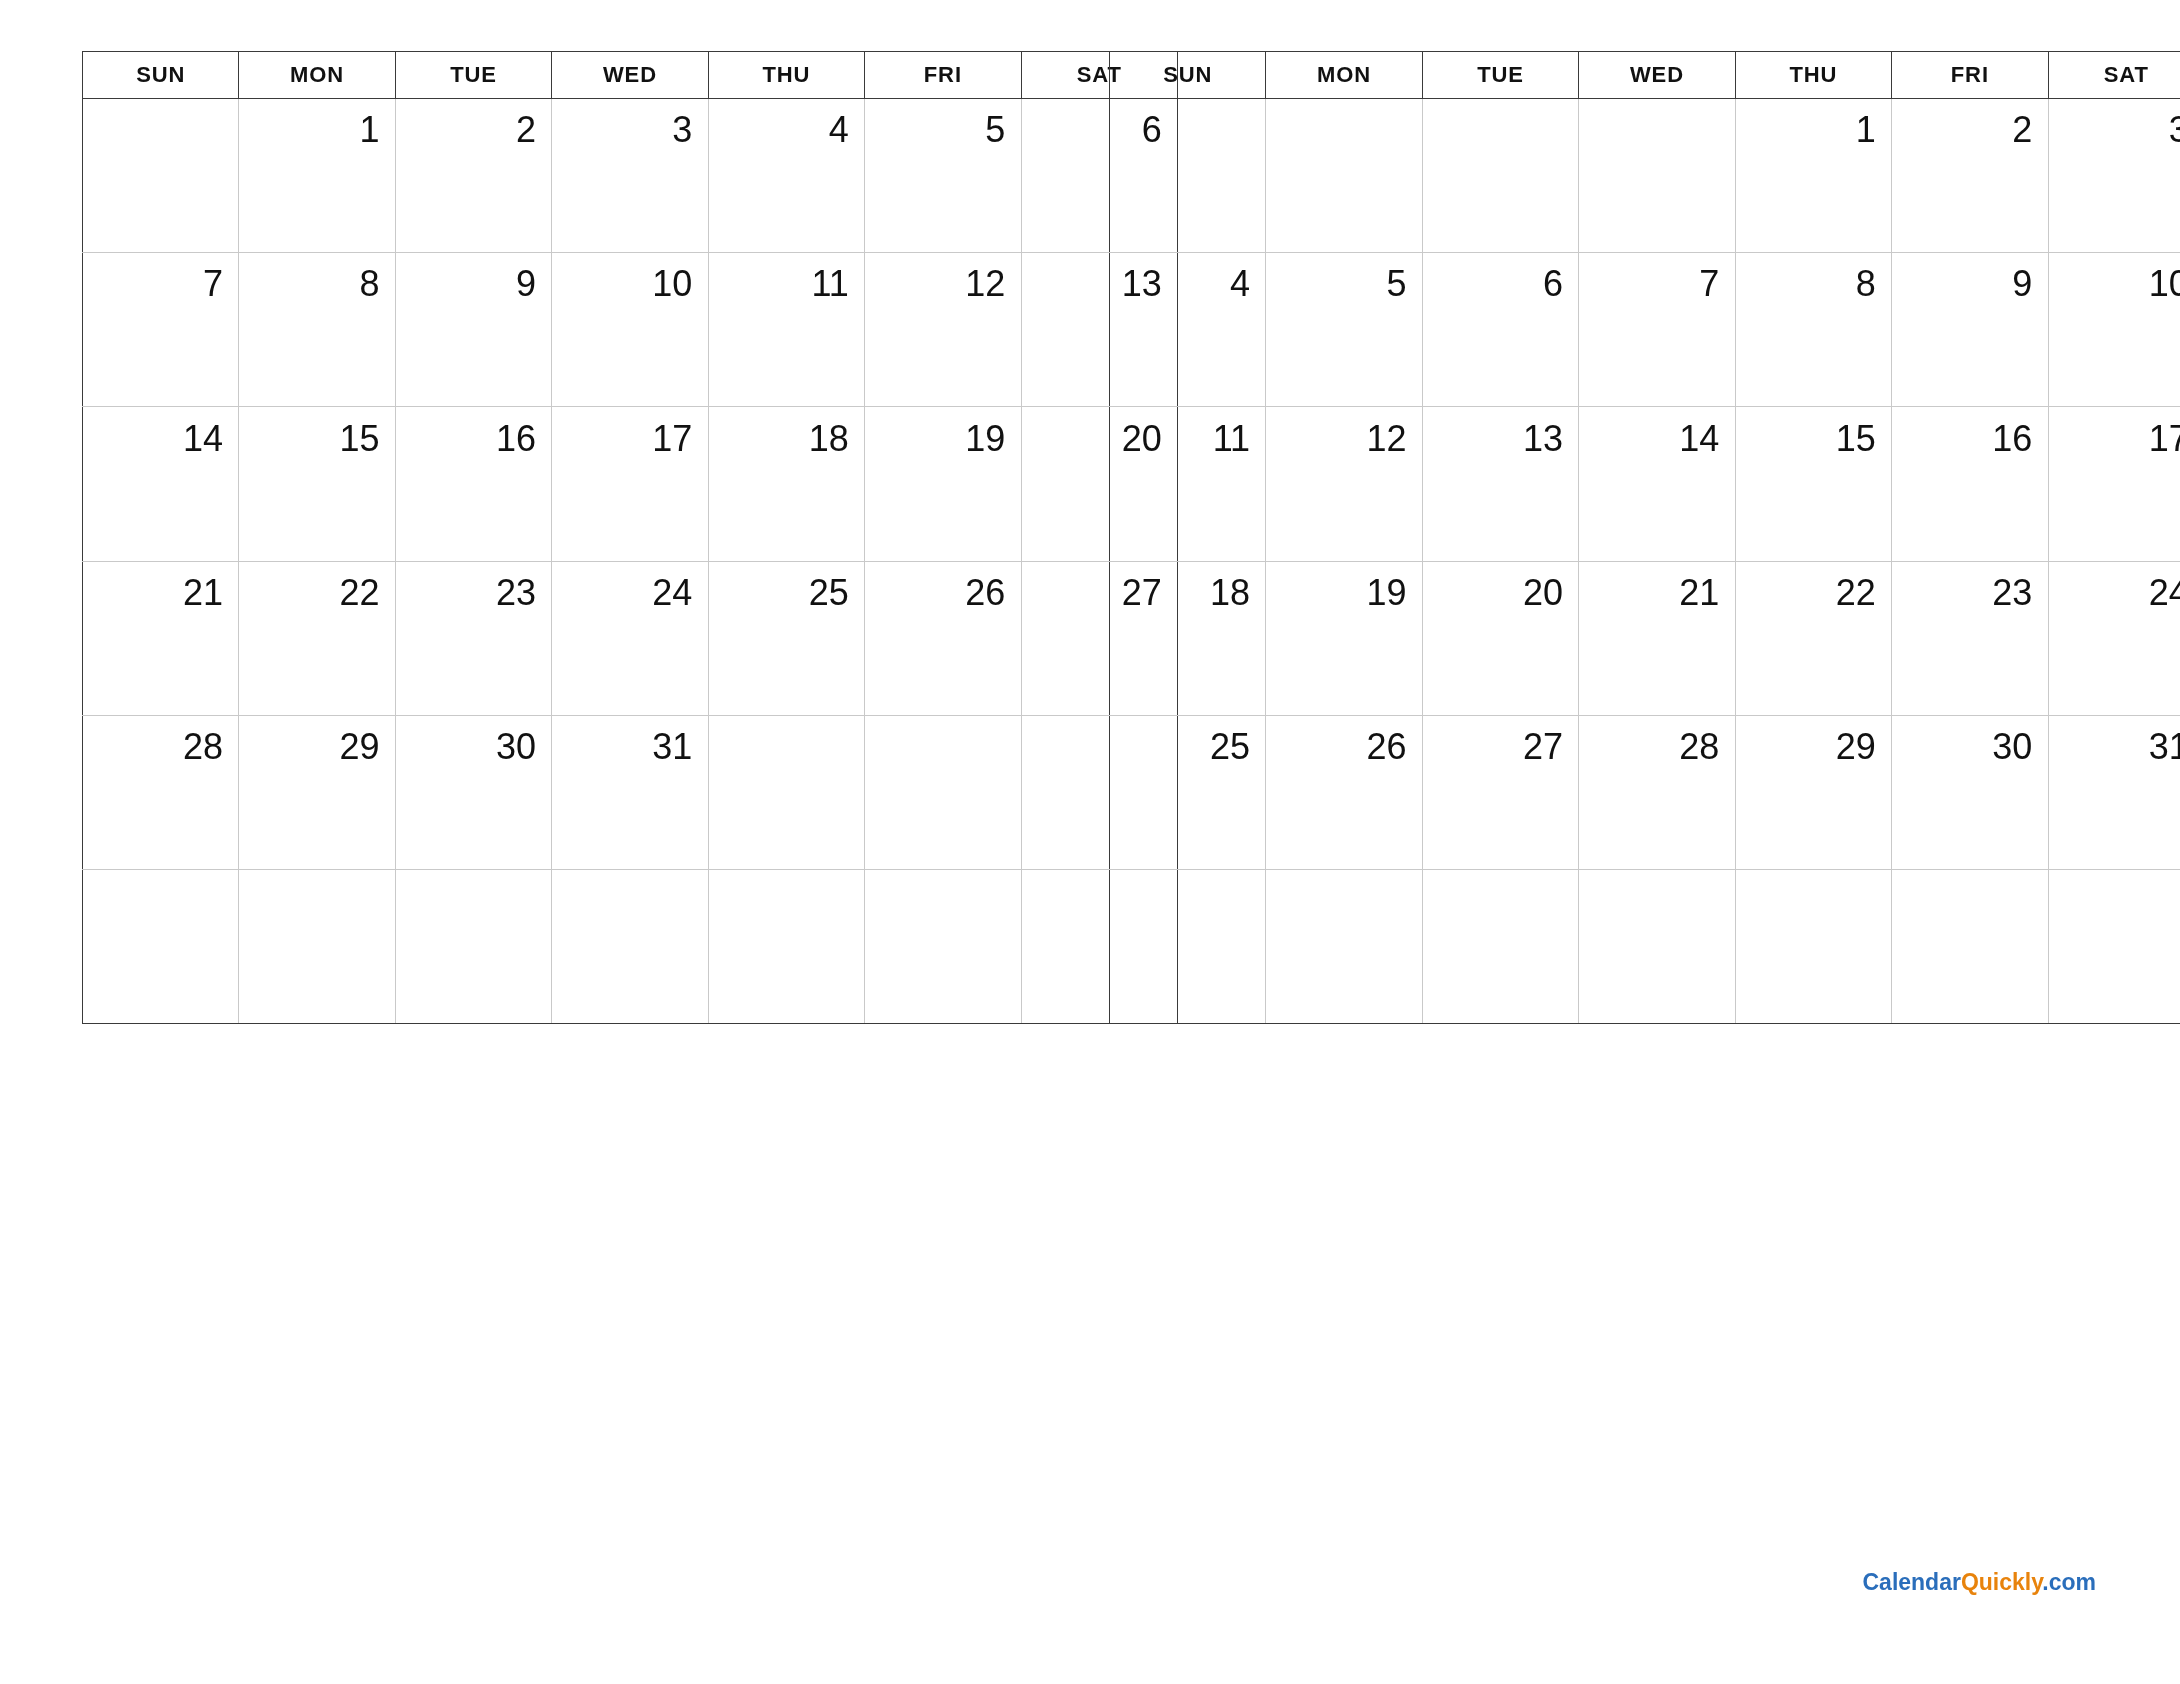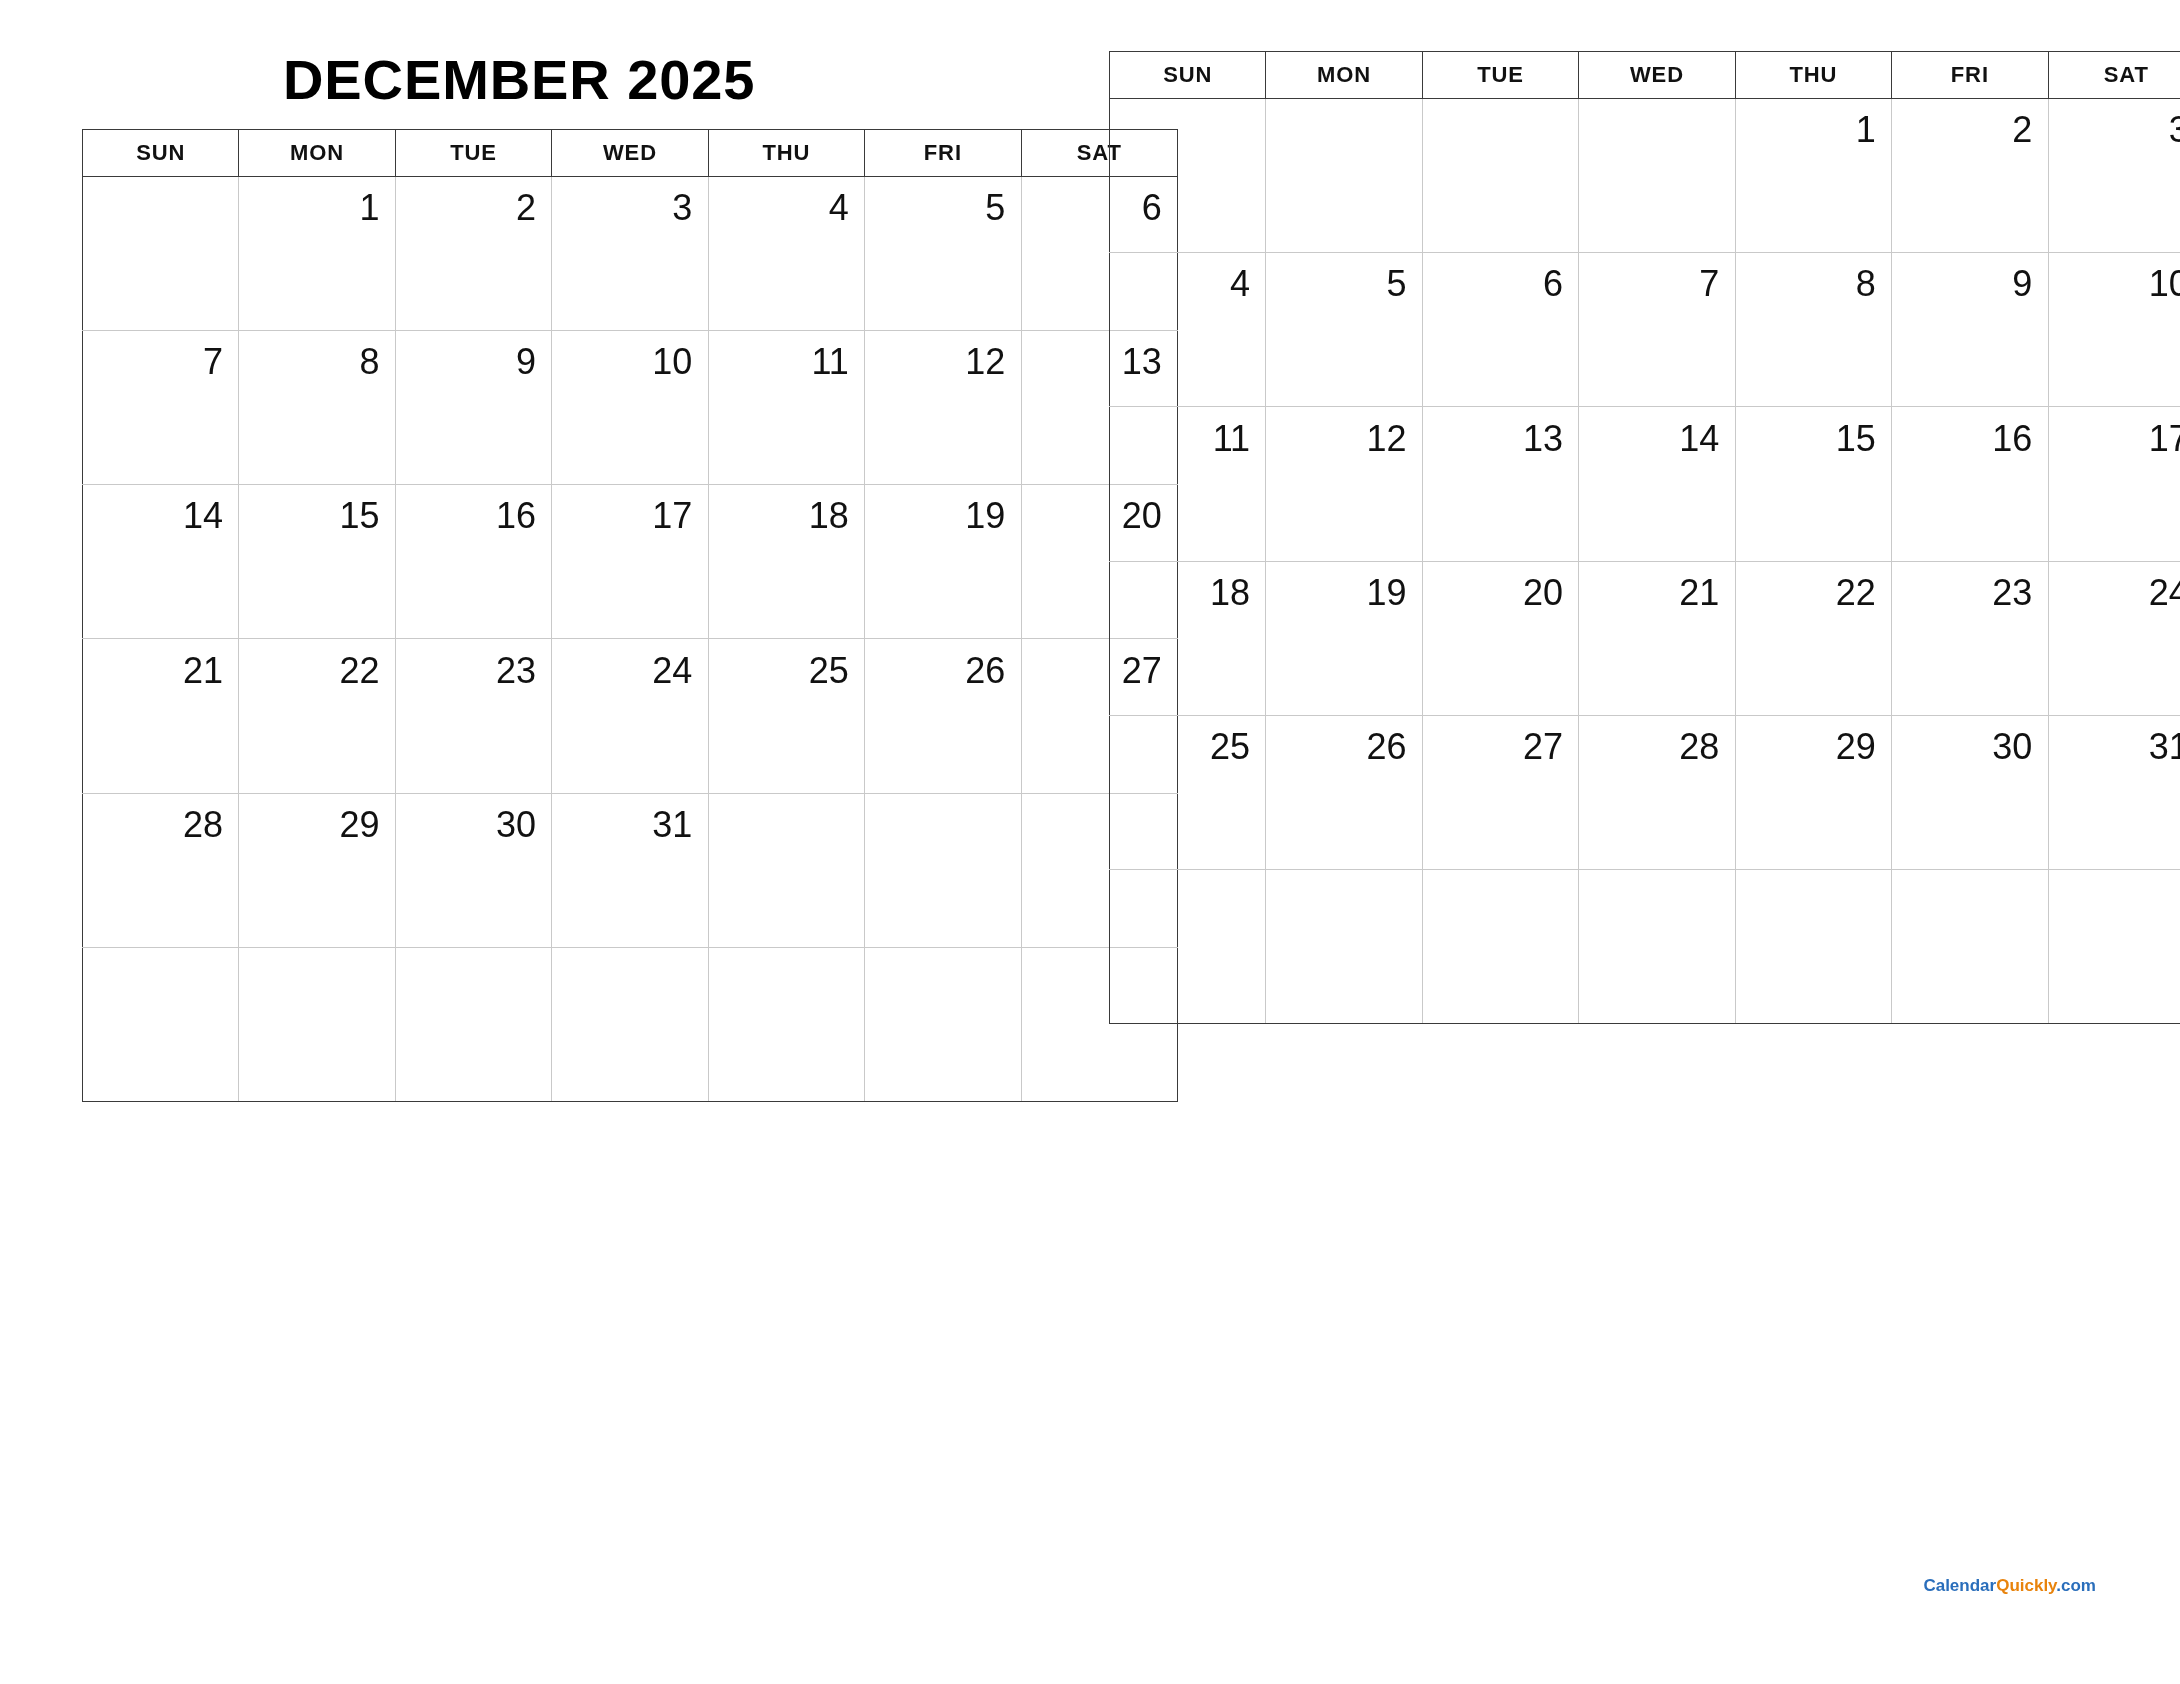--- a/index.html
+++ b/index.html
@@ -71,36 +71,35 @@
     color: #111;
   }
   table.cal tbody tr td.outer-left { border-left: 0.9px solid #3a3a3a; }
   table.cal tbody tr td.outer-right { border-right: 0.9px solid #3a3a3a; }
   table.cal tbody tr:last-child td { border-bottom: 0.9px solid #3a3a3a; }
   .holiday { color: #ee0000; }
   .footer {
     position: absolute;
     right: 85px;
     bottom: 89px;
-    font-size: 17px;
+    font-size: 23px;
     font-weight: bold;
     white-space: nowrap;
   }
   .footer .blue { color: #2a6ebb; }
   .footer .orange { color: #e8830c; }
   .footer .dotcom { color: #2a6ebb; font-weight: bold; }
 </style>
 </head>
 <body>
 
 <div class="page">
   <div class="calendars">
 
     <div class="calendar">
-      <div class="cal-title">DECEMBER 2025</div>
       <table class="cal">
         <thead>
           <tr>
             <th>SUN</th>
             <th>MON</th>
             <th>TUE</th>
             <th>WED</th>
             <th>THU</th>
             <th>FRI</th>
             <th>SAT</th>

